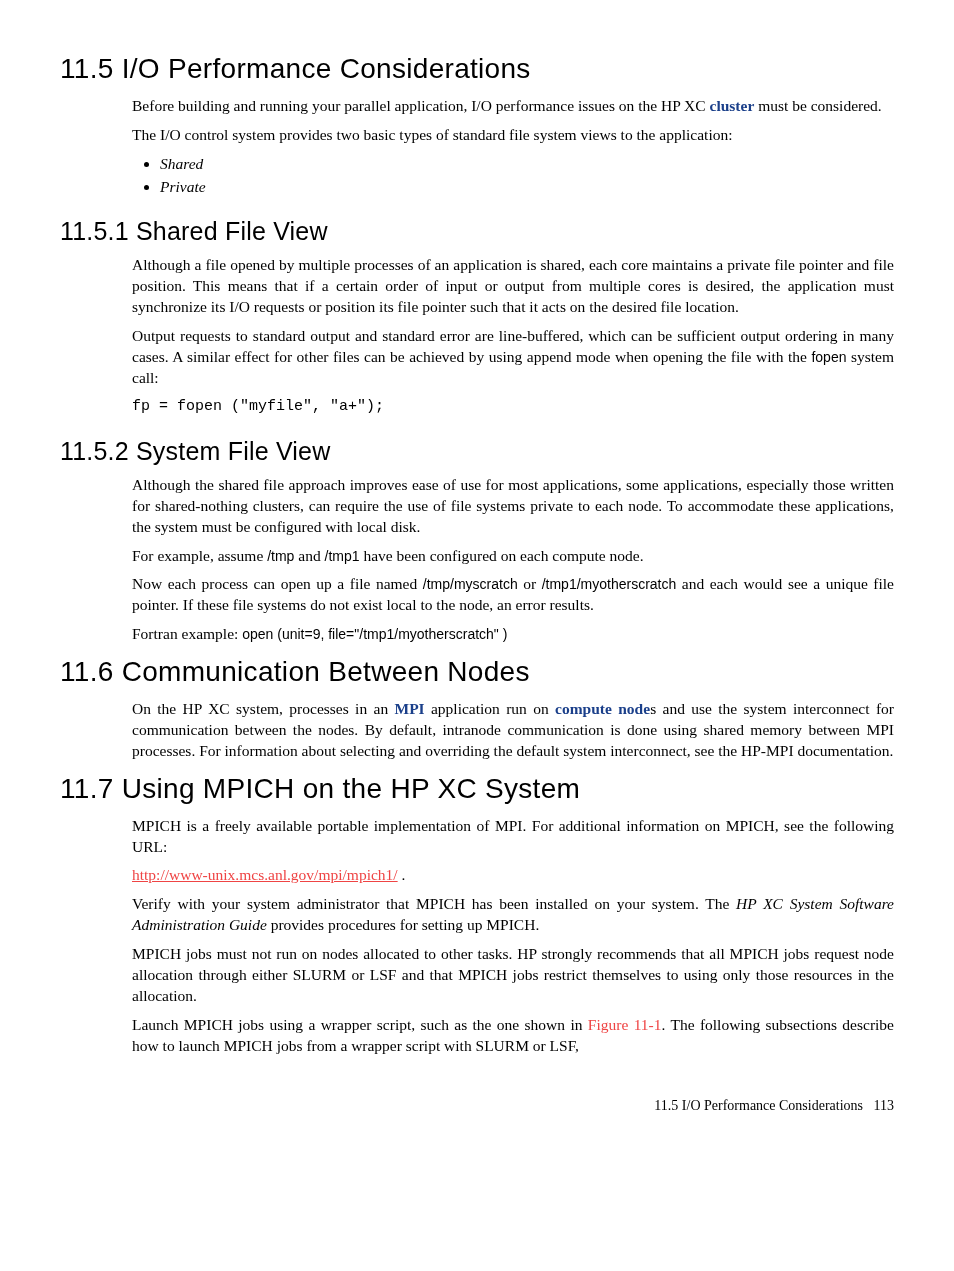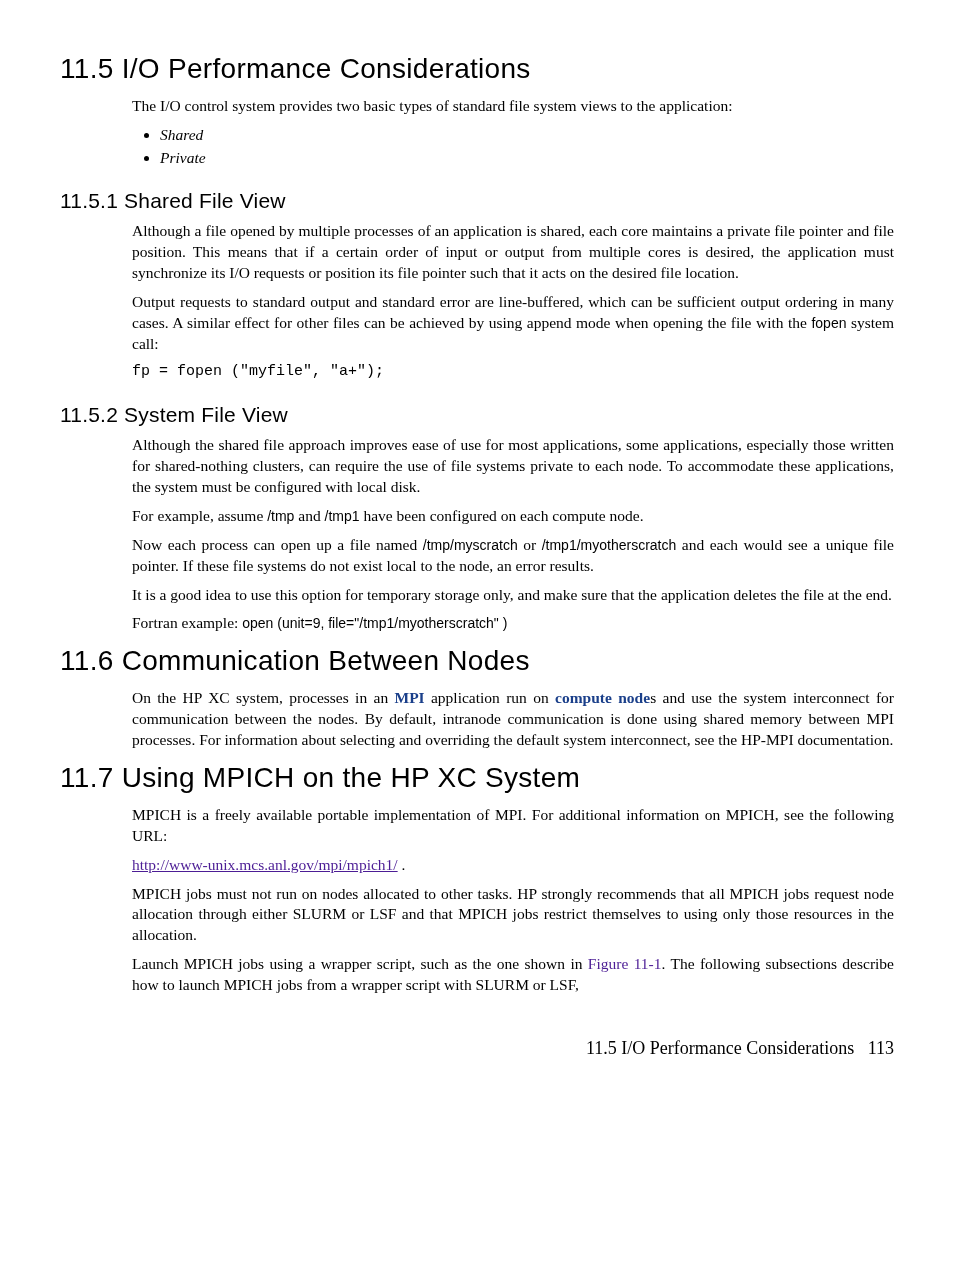--- a/index.html
+++ b/index.html
@@ -14,21 +14,21 @@
   h1 {
     font-family: 'Trebuchet MS', 'Century Gothic', Futura, Arial, sans-serif;
     font-weight: 300;
     font-size: 28px;
     margin: 0 0 8px 0;
     letter-spacing: 0.3px;
   }
   h2 {
     font-family: 'Trebuchet MS', 'Century Gothic', Futura, Arial, sans-serif;
     font-weight: 300;
-    font-size: 21px;
+    font-size: 25px;
     margin: 18px 0 6px 0;
     letter-spacing: 0.2px;
   }
   .body-block {
     margin-left: 72px;
     font-size: 15.5px;
   }
   p {
     margin: 6px 0 8px 0;
     text-align: justify;
@@ -45,40 +45,43 @@
     font-family: Liberation Sans, sans-serif;
     font-size: 14px;
   }
   .codeblock {
     font-family: 'Courier New', monospace;
     font-size: 15px;
     margin: 6px 0 8px 0;
     white-space: pre;
   }
   a, .link {
-    color: #4c1d95;
+    color: #ef4444;
     text-decoration: underline;
   }
   .boldlink {
     color: #1a3f8a;
     font-weight: bold;
     text-decoration: none;
   }
   .footer {
     text-align: right;
-    font-size: 18px;
+    font-size: 14px;
     margin-top: 40px;
   }
   em { font-style: italic; }
 </style>
 </head>
 <body>
 
 <h1>11.5 I/O Performance Considerations</h1>
 <div class="body-block">
+  <p>
+    <span>Before building and running your parallel application, I/O performance issues on the HP XC </span><span class="boldlink">cluster</span><span> must be considered.</span>
+  </p>
   <p>The I/O control system provides two basic types of standard file system views to the application:</p>
   <ul>
     <li>Shared</li>
     <li>Private</li>
   </ul>
 </div>
 
 <h2>11.5.1 Shared File View</h2>
 <div class="body-block">
   <p>Although a file opened by multiple processes of an application is shared, each core maintains a private file pointer and file position. This means that if a certain order of input or output from multiple cores is desired, the application must synchronize its I/O requests or position its file pointer such that it acts on the desired file location.</p>
@@ -90,39 +93,41 @@
 
 <h2>11.5.2 System File View</h2>
 <div class="body-block">
   <p>Although the shared file approach improves ease of use for most applications, some applications, especially those written for shared-nothing clusters, can require the use of file systems private to each node. To accommodate these applications, the system must be configured with local disk.</p>
   <p>
     <span>For example, assume </span><code>/tmp</code><span> and </span><code>/tmp1</code><span> have been configured on each compute node.</span>
   </p>
   <p>
     <span>Now each process can open up a file named </span><code>/tmp/myscratch</code><span> or </span><code>/tmp1/myotherscratch</code><span> and each would see a unique file pointer. If these file systems do not exist local to the node, an error results.</span>
   </p>
-  <p>It is a good idea to use this option for temporary storage only, and make sure that the application deletes the file at the end.</p>
   <p>
     <span>Fortran example: </span><code>open (unit=9, file="/tmp1/myotherscratch" )</code>
   </p>
 </div>
 
 <h1>11.6 Communication Between Nodes</h1>
 <div class="body-block">
   <p>
     <span>On the HP XC system, processes in an </span><span class="boldlink">MPI</span><span> application run on </span><span class="boldlink">compute node</span><span>s and use the system interconnect for communication between the nodes. By default, intranode communication is done using shared memory between MPI processes. For information about selecting and overriding the default system interconnect, see the HP-MPI documentation.</span>
   </p>
 </div>
 
 <h1>11.7 Using MPICH on the HP XC System</h1>
 <div class="body-block">
   <p>MPICH is a freely available portable implementation of MPI. For additional information on MPICH, see the following URL:</p>
   <p>
     <a class="link">http://www-unix.mcs.anl.gov/mpi/mpich1/</a> .
   </p>
+  <p>
+    <span>Verify with your system administrator that MPICH has been installed on your system. The </span><em>HP XC System Software Administration Guide</em><span> provides procedures for setting up MPICH.</span>
+  </p>
   <p>MPICH jobs must not run on nodes allocated to other tasks. HP strongly recommends that all MPICH jobs request node allocation through either SLURM or LSF and that MPICH jobs restrict themselves to using only those resources in the allocation.</p>
   <p>
     <span>Launch MPICH jobs using a wrapper script, such as the one shown in </span><span class="link" style="text-decoration:none;">Figure 11-1</span><span>. The following subsections describe how to launch MPICH jobs from a wrapper script with SLURM or LSF,</span>
   </p>
 </div>
 
 <div class="footer">
   <span>11.5 I/O Performance Considerations</span>&nbsp;&nbsp;&nbsp;<span>113</span>
 </div>
 

